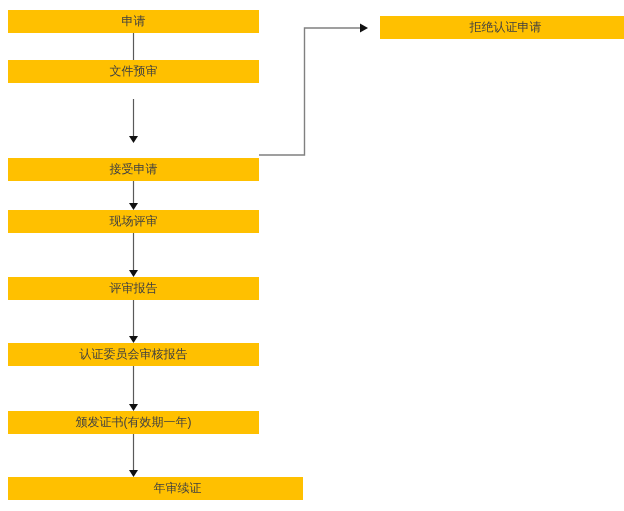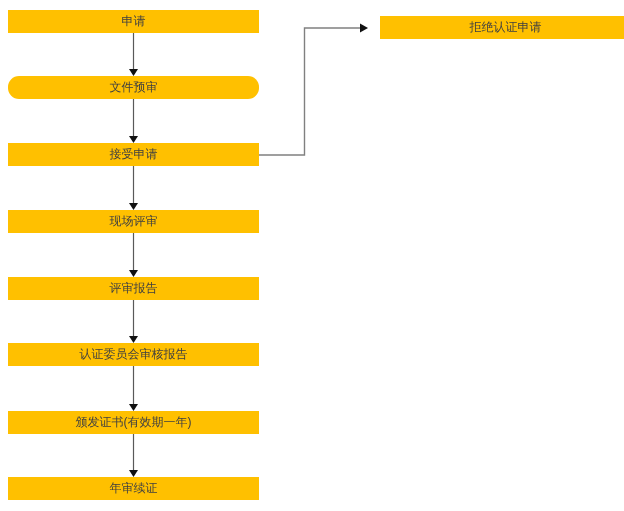--- a/index.html
+++ b/index.html
@@ -43,27 +43,27 @@
     width: 251px;
     height: 23px;
     background: var(--node-fill, #FFC000);
     color: var(--node-text, #404040);
     font-size: 12px;
     line-height: 23px;
     text-align: center;
     white-space: nowrap;
   }
   .pos-1 { top: 10px; }
-  .pos-2 { top: 76px; border-radius: 11px; }
-  .pos-3 { top: 143px; }
+  .pos-2 { top: 60px; }
+  .pos-3 { top: 158px; }
   .pos-4 { top: 210px; }
   .pos-5 { top: 277px; }
   .pos-6 { top: 343px; }
   .pos-7 { top: 411px; }
-  .pos-8 { top: 477px; }
+  .pos-8 { top: 477px; padding-left: 44px; }
   .node-reject {
     left: 368px;
     top: 16px;
     width: 251px;
     margin-left: 12px;
   }
 </style>
 </head>
 <body>
 

